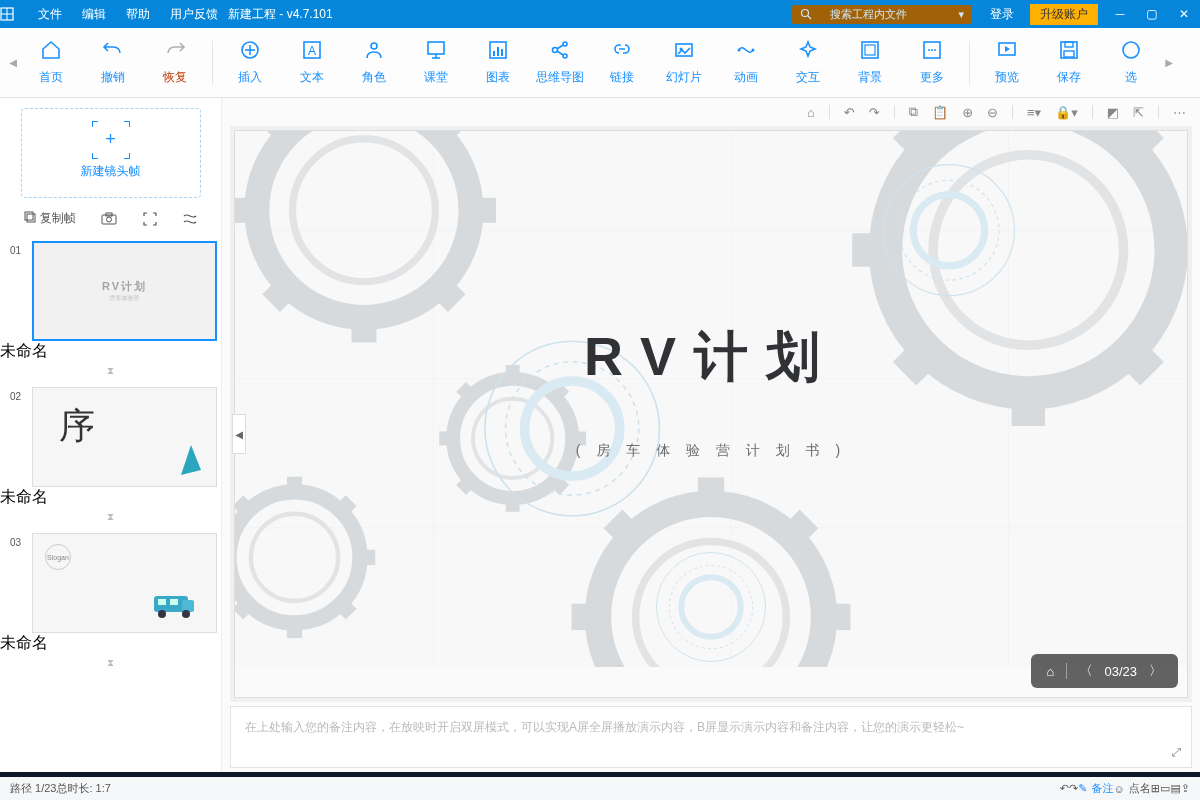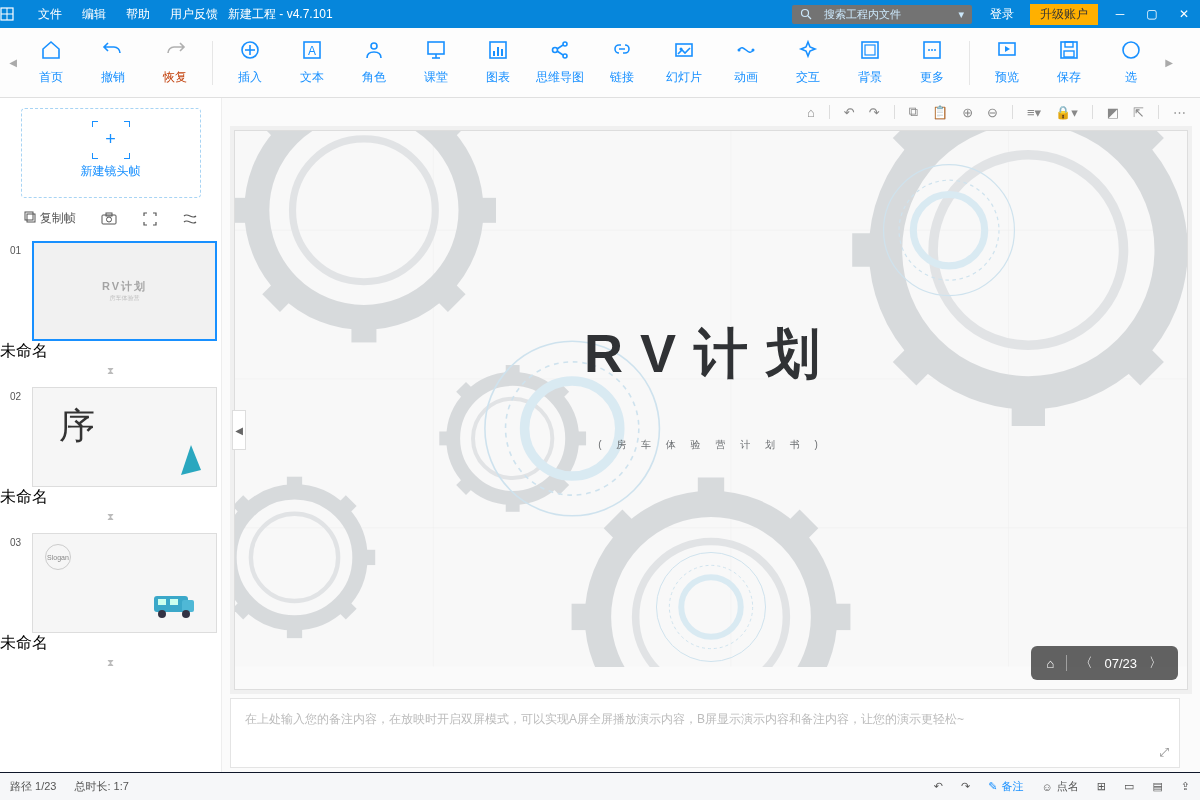--- a/index.html
+++ b/index.html
@@ -1,21 +1,21 @@
 <!DOCTYPE html>
 <html><head>
 <meta charset="utf-8">
 <style>
 * { margin: 0; padding: 0; box-sizing: border-box; font-family: "Microsoft YaHei", sans-serif; }
 body { width: 1200px; height: 800px; overflow: hidden; background: #fff; display: flex; flex-direction: column; }
 .titlebar { background: #0686db; height: 28px; display: flex; align-items: center; color: #fff; font-size: 12px; }
 .titlebar .logo { width: 28px; text-align: center; }
 .titlebar .menu-item { padding: 0 10px; cursor: pointer; }
 .titlebar .title-center { flex: 1; }
-.titlebar .search { background: #737373; display: flex; align-items: center; padding: 2px 8px; border-radius: 2px; margin: 0 8px; width: 180px; color: #cce8fb; font-size: 11px; gap: 12px; }
+.titlebar .search { background: #a16207; display: flex; align-items: center; padding: 2px 8px; border-radius: 2px; margin: 0 8px; width: 180px; color: #cce8fb; font-size: 11px; gap: 18px; }
 .titlebar .login { padding: 0 10px; color: #fff; }
 .titlebar .upgrade { background: #ffb000; color: #333; border-radius: 0; padding: 2px 10px; margin: 0 6px; }
 .titlebar .winbtn { width: 32px; text-align: center; cursor: pointer; }
 .toolbar { background: #fdfdfd; border-bottom: 1px solid #e0e0e0; height: 70px; display: flex; align-items: center; padding: 0 6px; }
 .toolbar .tool { display: flex; flex-direction: column; align-items: center; justify-content: center; width: 62px; color: #1890ff; font-size: 12px; cursor: pointer; gap: 8px; }
 .toolbar .tool.disabled { color: #c2410c; }
 .toolbar .tool .ic { width: 22px; height: 22px; display: flex; align-items: center; justify-content: center; }
 .toolbar .sep { width: 1px; height: 44px; background: #e6e6e6; margin: 0 6px; }
 .toolbar .chev { width: 14px; color: #aaa; text-align: center; font-size: 10px; }
 .body { flex: 1; display: flex; min-height: 0; }
@@ -30,27 +30,27 @@
 .slide-item .thumb { flex: 1; border: 1px solid #ddd; height: 100px; position: relative; background: #f6f6f6; display: flex; flex-direction: column; align-items: center; justify-content: center; overflow: hidden; }
 .slide-item.active .thumb { border: 2px solid #1890ff; }
 .slide-sep { text-align: center; color: #bbb; font-size: 10px; padding: 3px 0 6px; }
 .canvas-wrap { flex: 1; display: flex; flex-direction: column; background: #fbfbfb; min-width: 0; }
 .canvas-tools { height: 28px; display: flex; align-items: center; justify-content: flex-end; gap: 14px; padding: 0 14px; color: #888; font-size: 13px; }
 .canvas-tools .sep2 { width: 1px; height: 14px; background: #ddd; }
 .canvas-area { flex: 1; position: relative; margin: 0 8px 4px 8px; background: #f0f0f0; overflow: hidden; }
 .slide-canvas { position: absolute; inset: 4px; background: #fafafa; border: 1px solid #ddd; overflow: hidden; }
 .gearbg { position: absolute; inset: 0; opacity: 0.35; }
 .slide-title { position: absolute; left: 50%; top: 40%; transform: translate(-50%,-50%); font-size: 54px; font-weight: 600; letter-spacing: 18px; color: #303235; }
-.slide-sub { position: absolute; left: 50%; top: 55%; transform: translateX(-50%); font-size: 10px; letter-spacing: 6px; color: #6a6d70; }
+.slide-sub { position: absolute; left: 50%; top: 55%; transform: translateX(-50%); font-size: 14px; letter-spacing: 6px; color: #6a6d70; }
 .collapse-chev { position: absolute; left: 2px; top: 50%; width: 14px; height: 40px; background: #fff; border: 1px solid #ddd; display: flex; align-items: center; justify-content: center; font-size: 10px; color: #666; cursor: pointer; }
 .page-pill { position: absolute; right: 14px; bottom: 14px; background: rgba(70,70,70,.85); color: #fff; border-radius: 6px; padding: 8px 16px; font-size: 13px; display: flex; align-items: center; gap: 12px; }
 .page-pill .sep3 { width: 1px; height: 16px; background: rgba(255,255,255,.4); }
-.notes { margin: 0 20px 4px 8px; border: 1px solid #e4e4e4; background: #fff; padding: 12px 14px; font-size: 12px; color: #bbb; position: relative; height: 70px; }
+.notes { margin: 0 8px 4px 8px; border: 1px solid #e4e4e4; background: #fff; padding: 12px 14px; font-size: 12px; color: #bbb; position: relative; height: 62px; }
 .notes .exp { position: absolute; right: 10px; bottom: 8px; color: #888; }
-.statusbar { height: 28px; background: #f6f7f9; border-top: 1px solid #0f172a; display: flex; align-items: center; font-size: 11px; color: #555; padding: 0 10px; gap: 18px; }
+.statusbar { height: 28px; background: #f6f7f9; border-top: 5px solid #0f172a; display: flex; align-items: center; font-size: 11px; color: #555; padding: 0 10px; }
 .statusbar .spacer { flex: 1; }
 .statusbar .st { cursor: pointer; display: flex; align-items: center; gap: 4px; }
 .statusbar .st.on { color: #1890ff; }
 svg { display: block; }
 .thumb-title{font-size:11px;font-weight:700;letter-spacing:2px;color:#333}
 .thumb-sub{font-size:6px;color:#777}
 .thumb-seq{font-size:36px;font-family:'SimSun',serif;color:#333;position:absolute;left:26px;top:14px}
 .van{position:absolute;right:18px;bottom:12px;width:46px;height:32px}
 </style>
 </head>
@@ -409,21 +409,21 @@
           <use href="#techcircle" transform="translate(480,480) scale(1.0)"></use>
         </svg>
         <div class="slide-title">RV计划</div>
         <div class="slide-sub">( 房 车 体 验 营 计 划 书 )</div>
       </div>
       <div class="collapse-chev">◀</div>
       <div class="page-pill">
         <span>⌂</span>
         <div class="sep3"></div>
         <span>〈</span>
-        <span>07/23</span>
+        <span>03/23</span>
         <span>〉</span>
       </div>
     </div>
     <div class="notes">
       <span>在上处输入您的备注内容，在放映时开启双屏模式，可以实现A屏全屏播放演示内容，B屏显示演示内容和备注内容，让您的演示更轻松~</span>
       <span class="exp">⤢</span>
     </div>
   </div>
 </div>
 

